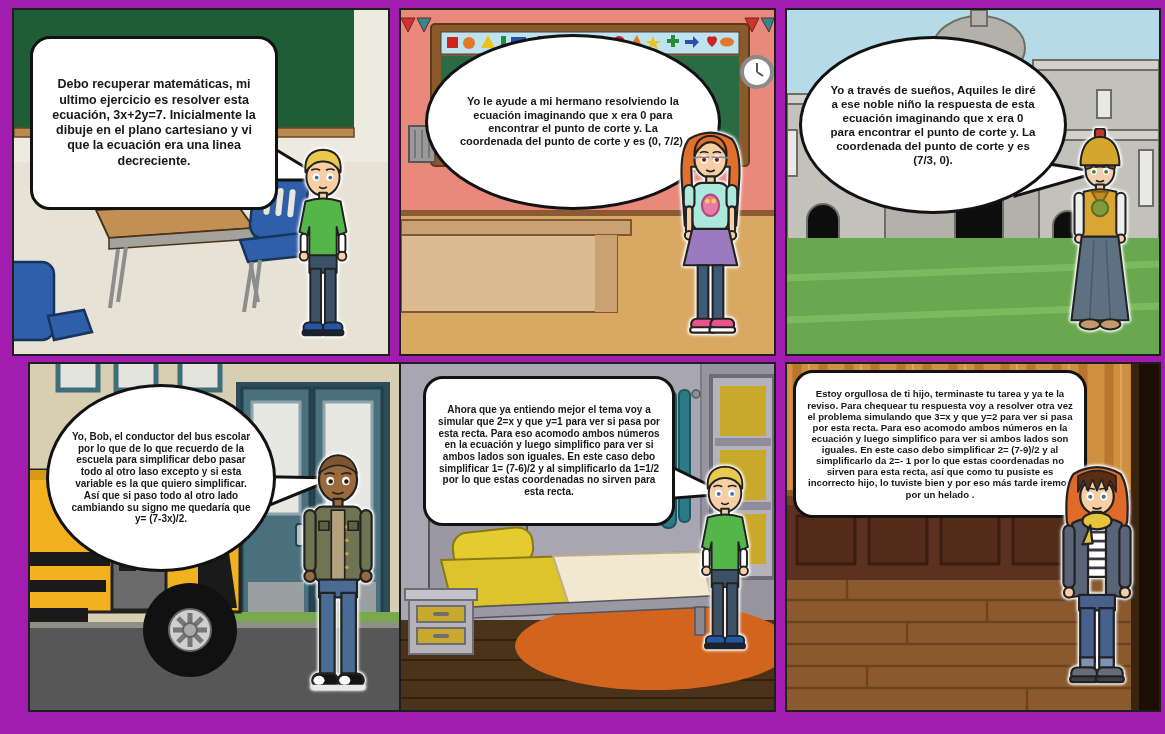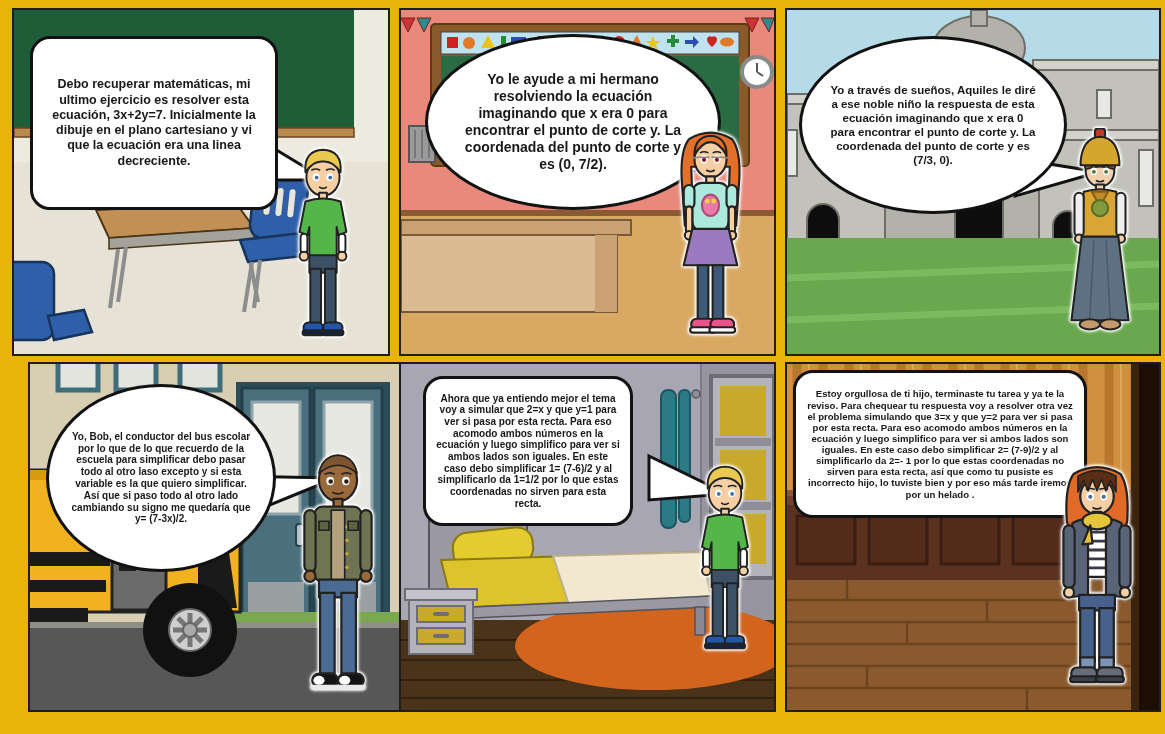--- a/index.html
+++ b/index.html
@@ -1,38 +1,38 @@
 <!DOCTYPE html>
 <html><head>
 <meta charset="utf-8">
 <style>
   html,body{margin:0;padding:0;background:#000;}
-  #stage{position:relative;width:1165px;height:734px;background:#eab308;overflow:hidden;
+  #stage{position:relative;width:1165px;height:734px;background:#a21caf;overflow:hidden;
          font-family:"Liberation Sans",sans-serif;}
   .panel{position:absolute;overflow:hidden;background:#fff;border:2px solid #1e1e1e;
          box-shadow:inset 0 0 0 2px rgba(255,255,255,.9);}
   .p1{left:12px;top:8px;width:374px;height:344px;}
   .p2{left:399px;top:8px;width:373px;height:344px;}
   .p3{left:785px;top:8px;width:372px;height:344px;}
   .p4{left:28px;top:362px;width:374px;height:346px;}
   .p5{left:399px;top:362px;width:373px;height:346px;}
   .p6{left:785px;top:362px;width:372px;height:346px;}
   .scene{position:absolute;inset:0;width:100%;height:100%;}
   .tail{position:absolute;inset:0;width:100%;height:100%;pointer-events:none;}
   .char{position:absolute;filter:drop-shadow(0 0 1px #fff) drop-shadow(0 0 1px #fff) drop-shadow(0 0 1.5px #fff);}
   .bubble{position:absolute;background:#fff;border:3px solid #121212;color:#181818;
           display:flex;align-items:center;justify-content:center;text-align:center;
           font-weight:700;box-sizing:border-box;}
   .rect{border-radius:20px;}
   .oval{border-radius:50%;}
   .bb1{left:16px;top:26px;width:248px;height:174px;font-size:12.5px;line-height:1.22;padding:8px 14px;}
-  .bb2{left:24px;top:24px;width:296px;height:176px;font-size:14px;line-height:1.22;padding:10px 30px;}
+  .bb2{left:24px;top:24px;width:296px;height:176px;font-size:11px;line-height:1.22;padding:10px 30px;}
   .bb3{left:12px;top:26px;width:268px;height:178px;font-size:11.5px;line-height:1.22;padding:10px 28px;}
   .bb4{left:16px;top:20px;width:230px;height:188px;font-size:10px;line-height:1.18;padding:12px 22px;}
-  .bb5{left:22px;top:12px;width:210px;height:150px;font-size:10px;line-height:1.17;padding:6px 10px;}
+  .bb5{left:22px;top:12px;width:252px;height:150px;font-size:10px;line-height:1.17;padding:6px 10px;}
   .bb6{left:6px;top:6px;width:294px;height:148px;font-size:9.6px;line-height:1.16;padding:6px 10px;}
   .ch1{left:260px;top:132px;width:98px;height:200px;}
   .ch2{left:256px;top:114px;width:107px;height:214px;}
   .ch3{left:262px;top:118px;width:102px;height:205px;}
   .ch4{left:252px;top:80px;width:112px;height:252px;}
   .ch5{left:276px;top:95px;width:96px;height:196px;}
   .ch6{left:254px;top:92px;width:112px;height:235px;}
 </style>
 </head>
 <body>

